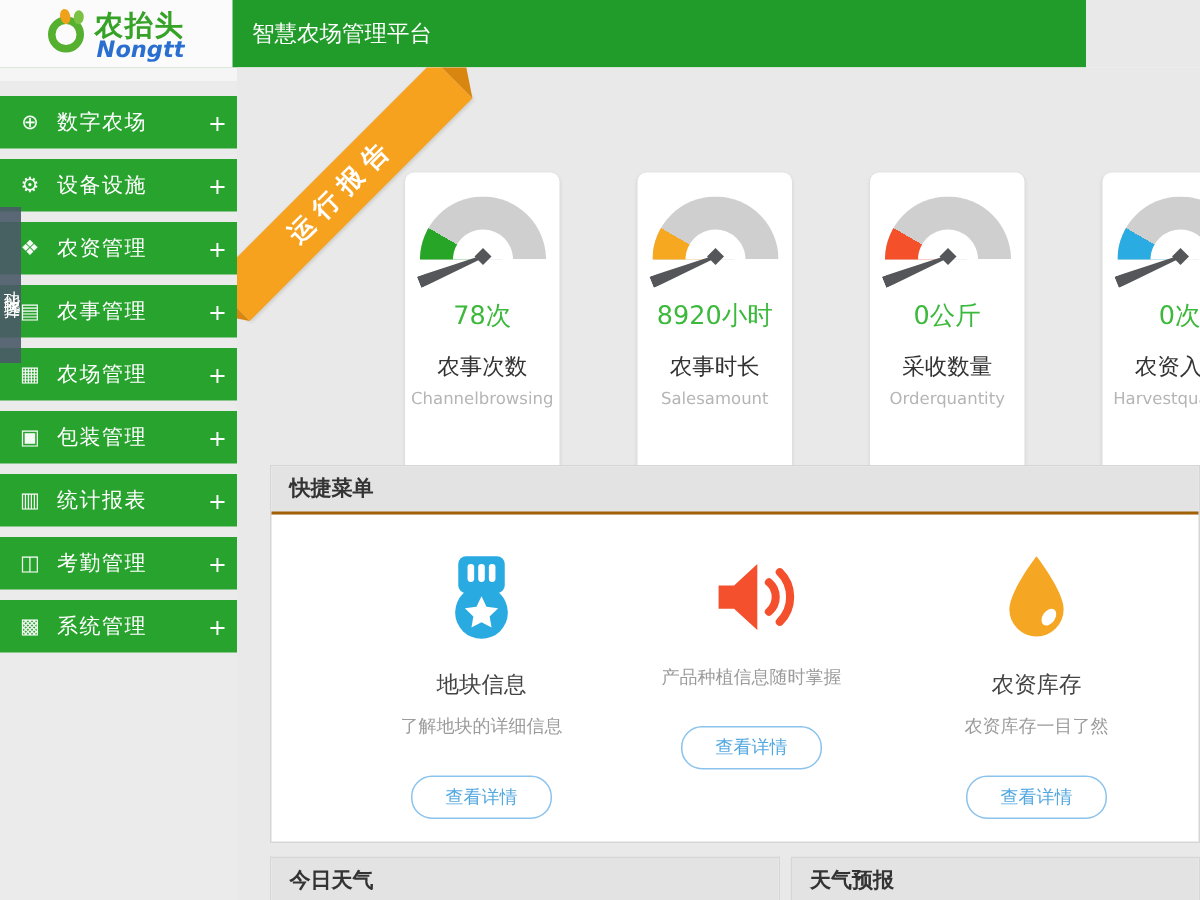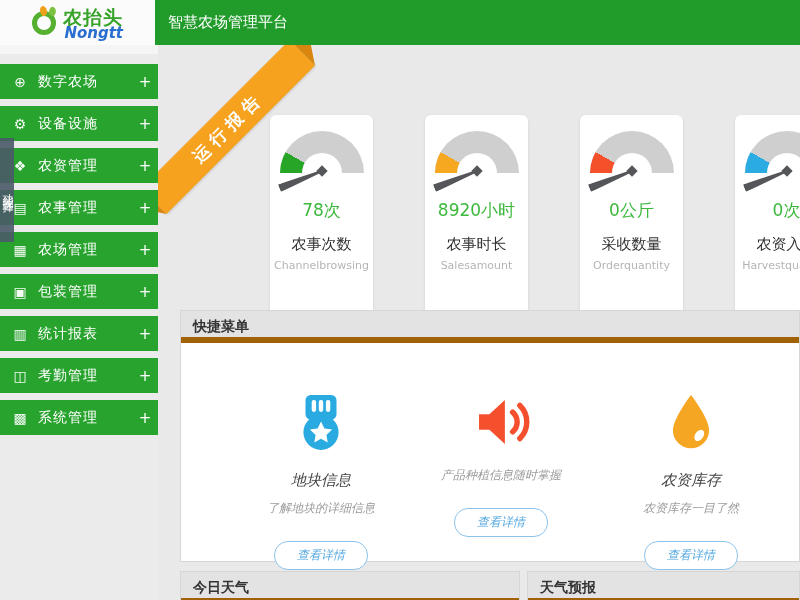--- a/index.html
+++ b/index.html
@@ -1,19 +1,19 @@
 <!DOCTYPE html>
 <html><head>
 <meta charset="utf-8">
 <style>
   * { margin:0; padding:0; box-sizing:border-box; }
   html,body { width:800px; height:600px; overflow:hidden; font-family:"DejaVu Sans","Liberation Sans",sans-serif; background:#e9e9e9; }
 
   
-  .header { position:absolute; left:0; top:0; width:800px; height:45px; background:#219c2a; }
+  .header { position:absolute; left:0; top:0; width:724px; height:45px; background:#219c2a; }
   .logo-box { position:absolute; left:0; top:0; width:155px; height:45px; background:#fbfbfb;
               display:flex; align-items:center; justify-content:center; gap:7px; }
   .swirl { width:24px; height:24px; border:5px solid #54b02e; border-radius:50%; position:relative; flex:0 0 auto; }
   .swirl::before { content:''; position:absolute; left:3px; top:-10px; width:7px; height:10px;
                    background:#f0a11c; border-radius:60% 40% 60% 40%; transform:rotate(-25deg); }
   .swirl::after  { content:''; position:absolute; left:12px; top:-9px; width:7px; height:9px;
                    background:#7cc242; border-radius:40% 60% 40% 60%; transform:rotate(20deg); }
   .logo-texts { display:flex; flex-direction:column; align-items:flex-end; }
   .logo-title { font-size:19px; font-weight:bold; color:#36a227; letter-spacing:1px; line-height:20px; }
   .logo-sub   { font-size:15px; font-weight:bold; font-style:italic; color:#2a6fd0; line-height:12px; }
@@ -59,24 +59,24 @@
             clip-path:polygon(0 0,100% 38%,100% 62%,0 100%); transform-origin:100% 50%;
             transform:rotate(-22deg); z-index:3; }
   .pivot { position:absolute; left:38px; top:36px; width:8px; height:8px; background:#55565a;
            transform:rotate(45deg); z-index:3; }
   .g-value { margin-top:26px; font-size:17px; color:#3cb93c; }
   .g-label { margin-top:13px; font-size:15px; color:#333; }
   .g-sub   { margin-top:5px; font-size:11px; color:#b5b5b5; }
 
   
   .panel { position:absolute; background:#fff; border:1px solid #d6d6d6; }
-  .panel-head { height:32px; line-height:31px; background:#e3e3e3; border-bottom:6px solid #a16207;
+  .panel-head { height:32px; line-height:31px; background:#e3e3e3; border-bottom:2px solid #a16207;
                 font-size:14px; font-weight:bold; color:#333; padding-left:12px; }
   .quick { left:22px; top:265px; width:620px; height:252px; }
-  .quick-body { display:flex; padding-top:44px;font-style:italic; }
+  .quick-body { display:flex; padding-top:20px; }
   .qcol { width:170px; text-align:center; }
   .qcol .icn { height:70px; display:flex; align-items:center; justify-content:center; }
   .qcol svg { width:62px; height:62px; }
   .q-title { margin-top:14px; font-size:15px; color:#444; }
   .q-desc  { margin-top:10px; font-size:12px; color:#9b9b9b; }
   .q-btn { display:inline-block; margin-top:24px; padding:5px 22px; font-size:12px; color:#54a8e0;
            border:1px solid #8cc3ec; border-radius:14px; background:#fff; cursor:pointer; }
 
   
   .weather-left  { left:22px; top:526px; width:340px; height:40px; border-bottom:3px solid #28a32e; }

